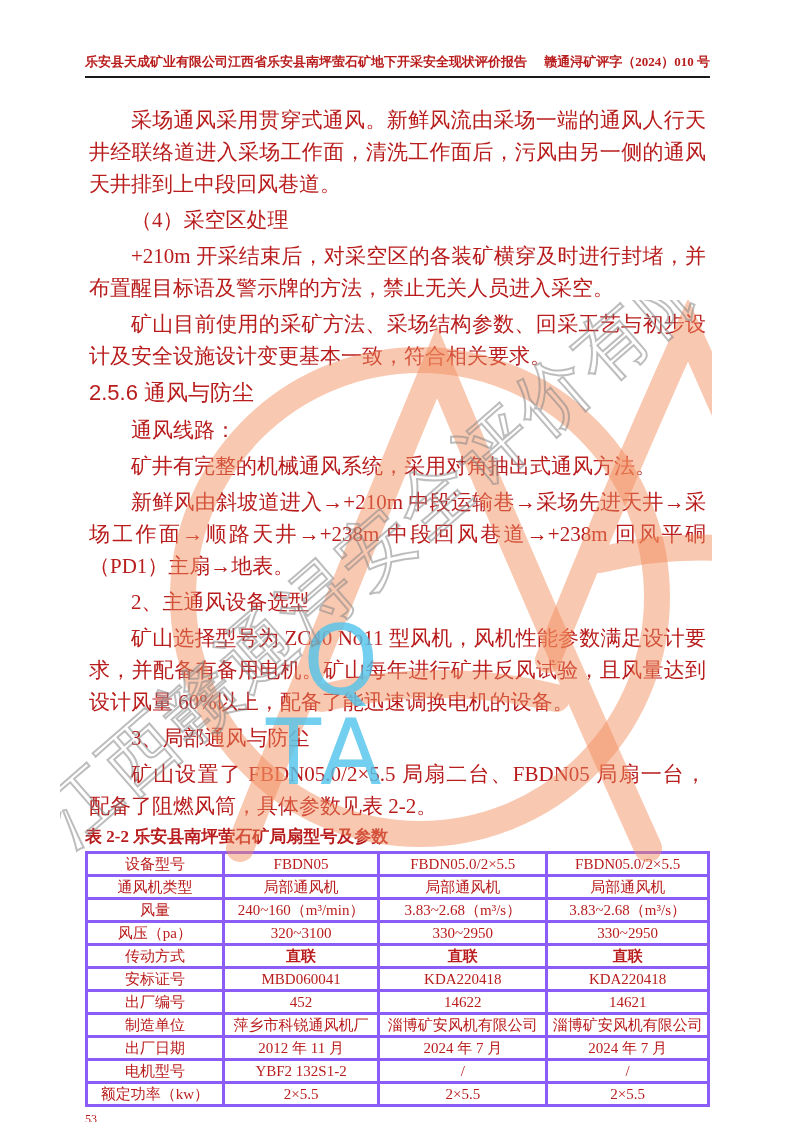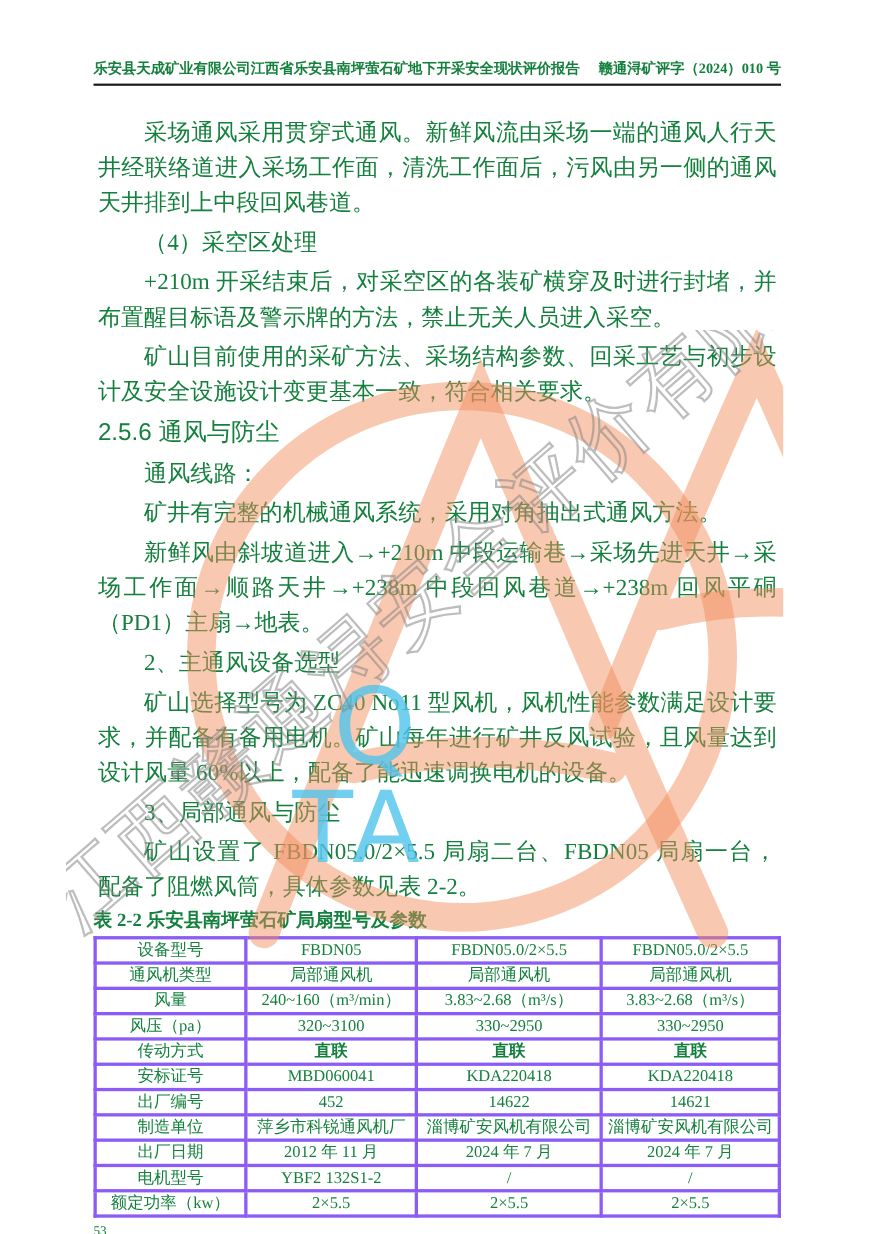--- a/index.html
+++ b/index.html
@@ -4,21 +4,21 @@
 <style>
   html,body{margin:0;padding:0;background:#888;}
   .page{
     position:relative;
     width:794px;height:1122px;
     margin:0 auto;
     background:#ffffff;
     box-sizing:border-box;
     padding:54px 84px 0 85px;
     font-family:"Liberation Serif","DejaVu Serif",serif;
-    color:#15803d;
+    color:#b91c1c;
     overflow:hidden;
   }
   .content{position:relative;z-index:1;}
   .hdr{
     display:flex;justify-content:space-between;align-items:flex-end;
     font-weight:bold;font-size:13px;line-height:16px;
     padding-bottom:6px;border-bottom:2px solid #1a1a1a;
     white-space:nowrap;
   }
   .hdr .left{letter-spacing:0px;}

